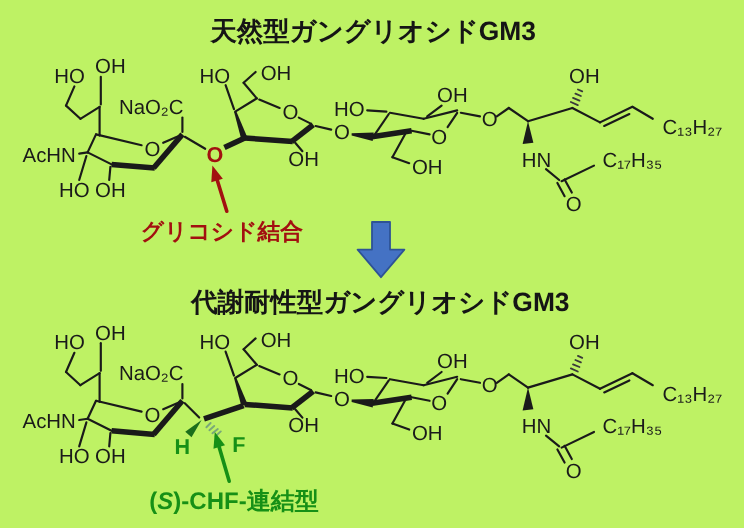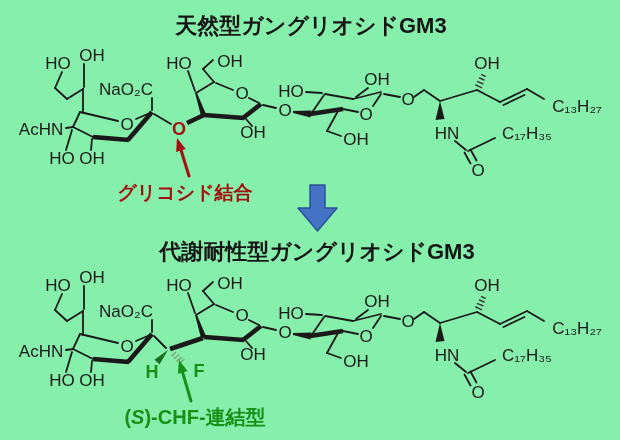--- a/index.html
+++ b/index.html
@@ -1,16 +1,16 @@
 <!DOCTYPE html>
 <html><head>
 <meta charset="utf-8">
 <style>
   html,body{margin:0;padding:0;background:#fff;}
-  .canvas{position:relative;width:620px;height:440px;background:#86efac;overflow:hidden;}
+  .canvas{position:relative;width:620px;height:440px;background:#bef264;overflow:hidden;}
   svg{display:block;}
   .title{font:bold 22px "Liberation Sans","DejaVu Sans",sans-serif;fill:#151515;}
   .atom{font:17px "Liberation Sans","DejaVu Sans",sans-serif;fill:#1a1a1a;}
   .red-o{font:bold 18px "Liberation Sans","DejaVu Sans",sans-serif;fill:#A21010;}
   .ann-red{font:bold 19px "Liberation Sans","DejaVu Sans",sans-serif;fill:#A21010;}
   .ann-green{font:bold 20px "Liberation Sans","DejaVu Sans",sans-serif;fill:#169016;}
   .s-italic{font-style:italic;}
   .atom-green{font:bold 18px "Liberation Sans","DejaVu Sans",sans-serif;fill:#169016;}
   line.b{stroke:#1a1a1a;stroke-width:1.8;stroke-linecap:round;}
   line.w{stroke:#1a1a1a;stroke-width:4.6;stroke-linecap:butt;}

